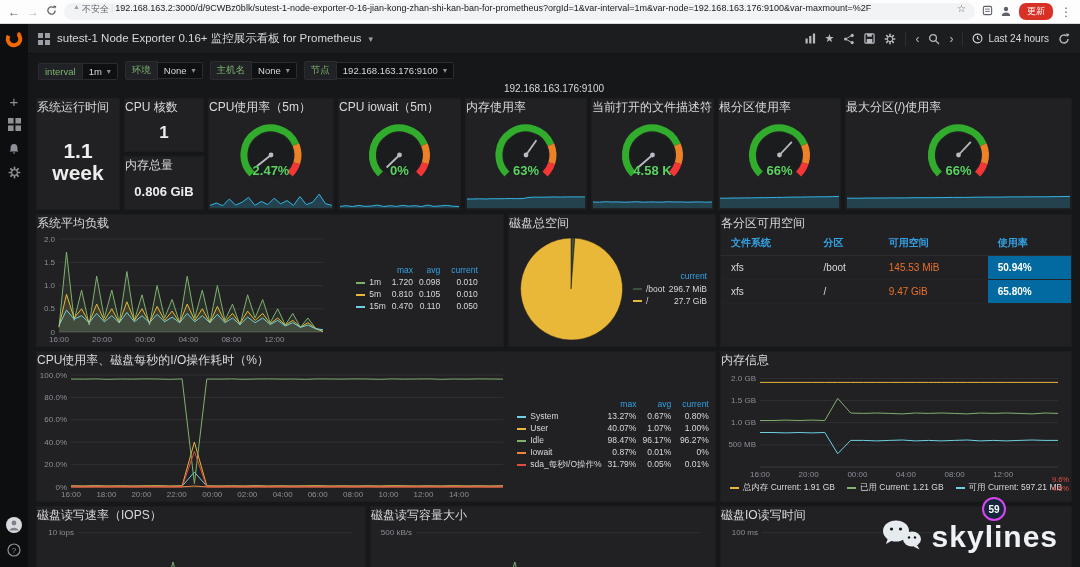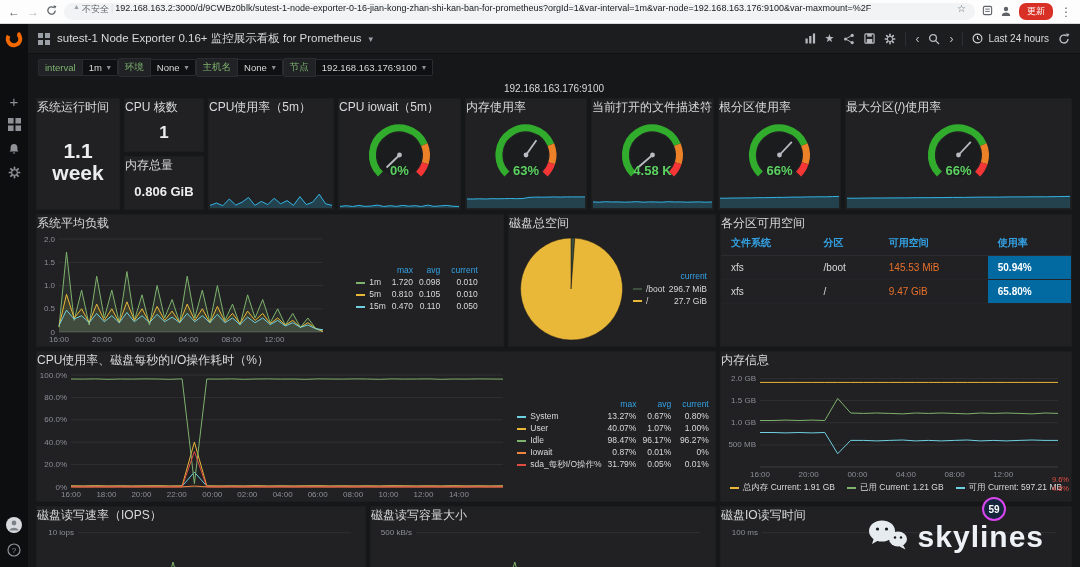--- a/index.html
+++ b/index.html
@@ -28,21 +28,21 @@
 .topnav{height:30px;background:#1b1d1f;border-bottom:1px solid #101214;display:flex;align-items:center;gap:7px;padding:0 10px}
 .dash-title{color:#d8d9da;font-size:11.5px;white-space:nowrap;cursor:pointer}
 .caret{color:#9aa0a6;font-size:9px}
 .nav-right{margin-left:auto;display:flex;align-items:center;gap:9px}
 .nicon{cursor:pointer;display:flex;align-items:center}
 .nstar{color:#b7bbc0;font-size:11px;cursor:pointer}
 .nchev{color:#b7bbc0;font-size:12px;cursor:pointer}
 .ndiv{width:1px;height:14px;background:#2c2f33}
 .timepick{display:flex;align-items:center;gap:5px;color:#d8d9da;font-size:10px;cursor:pointer;white-space:nowrap}
 
-.varrow{height:26px;background:#161719;display:flex;align-items:center;padding:0 10px}
+.varrow{height:26px;background:#161719;display:flex;align-items:flex-end;gap:7px;padding:0 10px}
 .vargroup{display:flex;align-items:center}
 .varlabel{background:#202226;border:1px solid #2c2c30;color:#7EB26D;font-size:9.5px;padding:2px 6px;border-radius:2px 0 0 2px}
 .varval{background:#0f1011;border:1px solid #2c2c30;border-left:none;color:#d8d9da;font-size:9.5px;padding:2px 6px;border-radius:0 2px 2px 0;display:flex;align-items:center;gap:5px;cursor:pointer}
 .vcaret{color:#8b8f96;font-size:8px}
 
 .dashboard{flex:1;position:relative;overflow:hidden;padding:2px 8px 0 8px}
 .rowtitle{height:14px;line-height:14px;text-align:center;color:#d8d9da;font-size:10px;cursor:pointer;margin-bottom:2px}
 .prow{display:flex;gap:4px;margin-bottom:4px}
 .panel{background:#212124;border:1px solid #1c1d1f;position:relative;display:flex;flex-direction:column;overflow:hidden}
 .ptitle{height:16px;line-height:16px;font-size:12px;color:#d8d9da;white-space:nowrap;overflow:hidden;cursor:pointer;flex-shrink:0}
@@ -77,21 +77,21 @@
 .pt{width:100%;border-collapse:collapse;font-size:8.5px;color:#d8d9da}
 .pt td{padding:1px 0}
 .pt td:last-child{text-align:right}
 .tablewrap{flex:1;overflow:hidden}
 .ptab{width:100%;border-collapse:collapse;font-size:10px;color:#d8d9da}
 .ptab th{color:#33A2E5;text-align:left;padding:5px 10px;border-bottom:1px solid #2c2c30;font-weight:bold}
 .ptab td{padding:6px 10px;border-bottom:1px solid #242428}
 .ptab .tor{color:#E8702A}
 .ptab .tug{background:#0369a1;color:#fff;font-weight:bold}
 
-.watermark{position:absolute;right:36px;bottom:12px;display:flex;align-items:center;gap:10px;z-index:40}
+.watermark{position:absolute;right:22px;bottom:12px;display:flex;align-items:center;gap:10px;z-index:40}
 .wm-text{color:#eef2f6;font-size:30px;font-weight:bold;letter-spacing:1px}
 .badge59{position:absolute;right:74px;bottom:46px;width:24px;height:24px;border-radius:50%;background:#15253c;border:2px solid #d946ef;color:#fff;font-size:10px;font-weight:bold;display:flex;align-items:center;justify-content:center;z-index:41}
 </style>
 </head>
 <body>
 
 <div class="browser">
   <span class="bicon">←</span>
   <span class="bicon dim">→</span>
   <span class="bicon">
@@ -301,20 +301,29 @@
             <div class="ptitle">CPU 核数</div>
             <div class="midstat">1</div>
           </div>
           <div class="panel half">
             <div class="ptitle">内存总量</div>
             <div class="midstat sm">0.806 GiB</div>
           </div>
         </div>
         <div class="panel wg1">
           <div class="ptitle">CPU使用率（5m）</div>
+          <div class="gaugewrap"><svg width="124" height="76" font-family="Liberation Sans,sans-serif">
+                <circle cx="62" cy="40" r="22" fill="#1b1c1e"></circle>
+                <path d="M42.9,59.1 A27,27 0 1 1 86.9,29.7" stroke="#32AC2D" stroke-width="7" fill="none"></path>
+                <path d="M86.9,29.7 A27,27 0 0 1 87.7,48.3" stroke="#ED8128" stroke-width="7" fill="none"></path>
+                <path d="M87.7,48.3 A27,27 0 0 1 81.1,59.1" stroke="#F53636" stroke-width="7" fill="none"></path>
+                <line x1="62" y1="40" x2="47.9" y2="51.2" stroke="#b8bcc2" stroke-width="1.8"></line>
+                <circle cx="62" cy="40" r="2.4" fill="#b8bcc2"></circle>
+                <text x="62" y="60" text-anchor="middle" font-size="13" font-weight="bold" fill="#5bd15f">2.47%</text>
+              </svg></div>
           <div class="spark"><svg width="122" height="18">
                 <polygon points="0,18 0.0,15.4 6.4,13.0 12.8,15.7 19.3,9.0 25.7,15.1 32.1,12.2 38.5,7.4 44.9,15.4 51.4,11.4 57.8,14.6 64.2,8.2 70.6,13.8 77.1,10.6 83.5,15.4 89.9,6.6 96.3,14.6 102.7,12.2 109.2,4.2 115.6,13.8 122.0,15.4 122,18" fill="#33B5E5" opacity="0.22"></polygon>
                 <polyline points="0.0,15.4 6.4,13.0 12.8,15.7 19.3,9.0 25.7,15.1 32.1,12.2 38.5,7.4 44.9,15.4 51.4,11.4 57.8,14.6 64.2,8.2 70.6,13.8 77.1,10.6 83.5,15.4 89.9,6.6 96.3,14.6 102.7,12.2 109.2,4.2 115.6,13.8 122.0,15.4" fill="none" stroke="#33B5E5" stroke-width="1"></polyline>
               </svg></div>
         </div>
         <div class="panel wg2">
           <div class="ptitle">CPU iowait（5m）</div>
           <div class="gaugewrap"><svg width="121" height="76" font-family="Liberation Sans,sans-serif">
                 <circle cx="60.5" cy="40" r="22" fill="#1b1c1e"></circle>
                 <path d="M41.4,59.1 A27,27 0 1 1 85.4,29.7" stroke="#32AC2D" stroke-width="7" fill="none"></path>

